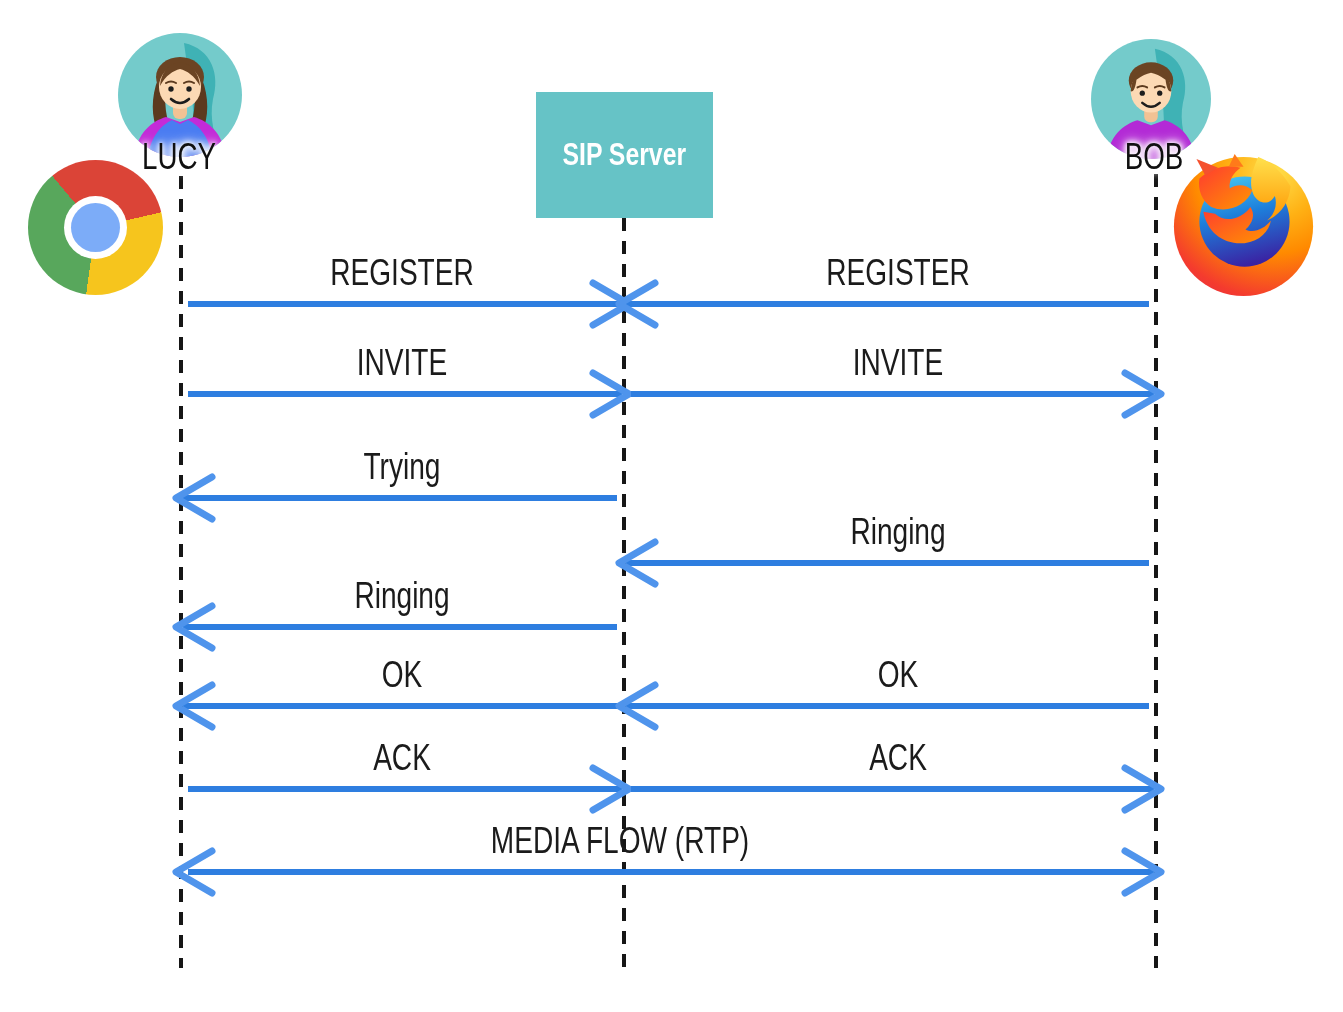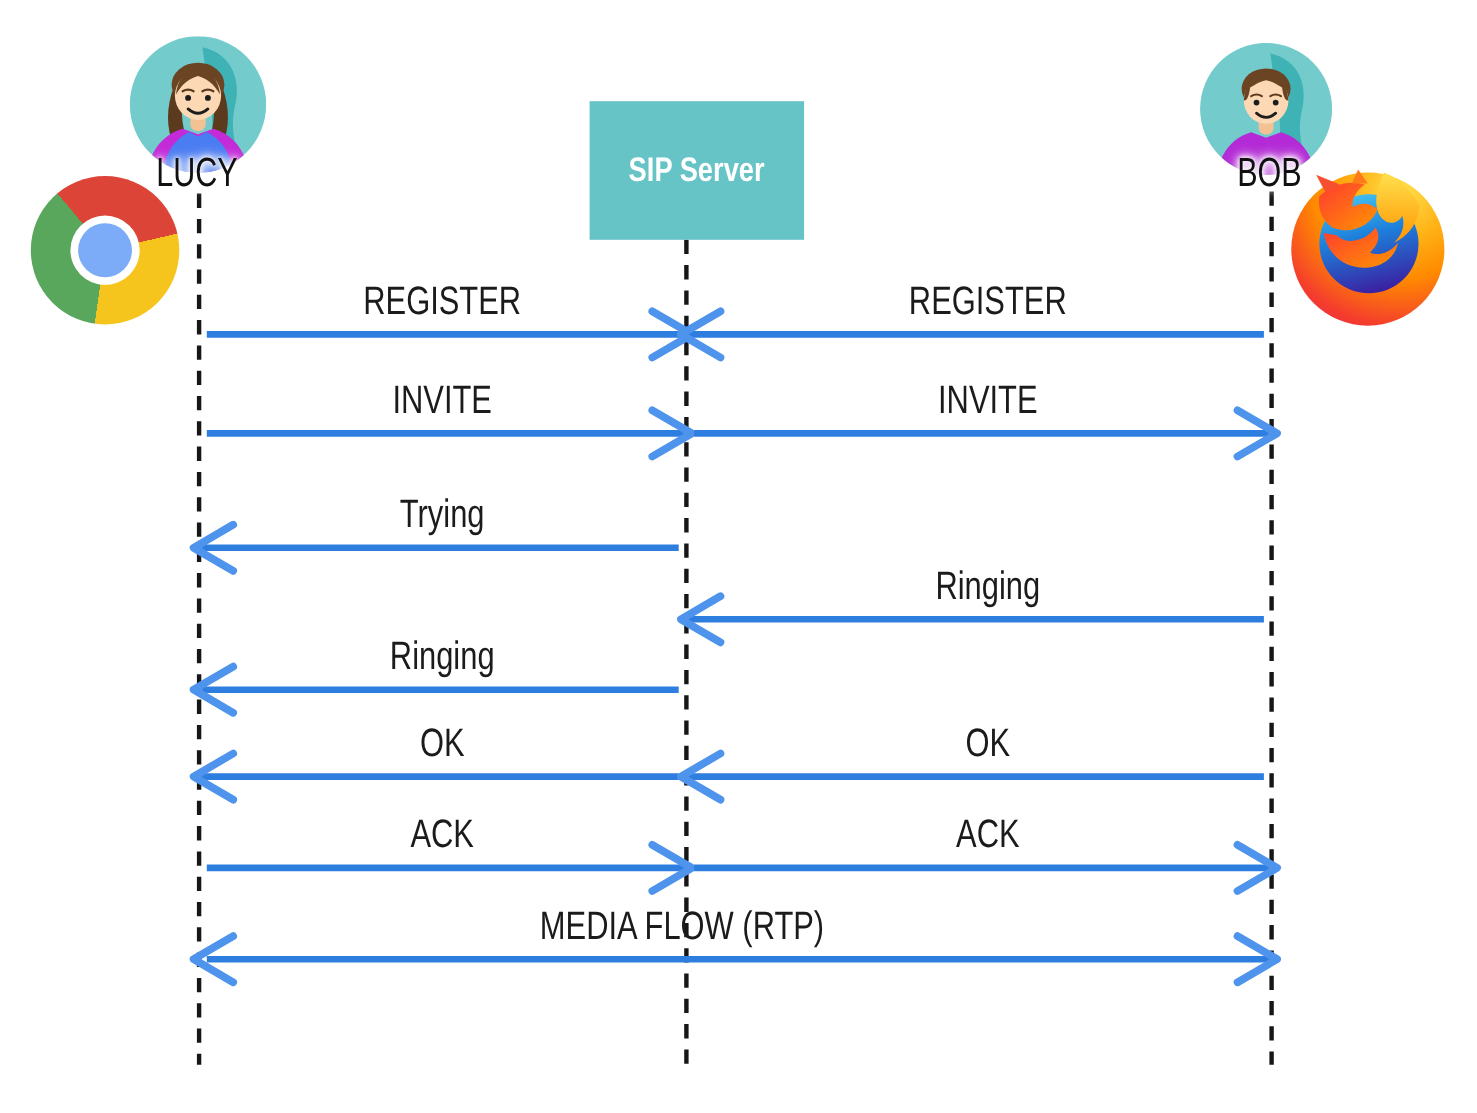--- a/index.html
+++ b/index.html
@@ -13,21 +13,21 @@
     white-space:nowrap; transform:translate(-50%,-100%) scaleX(0.78);
     transform-origin:50% 100%;
   }
   .name-label {
     position:absolute; font-size:37px; line-height:1.0; color:#101010;
     white-space:nowrap; transform:translateX(-50%) scaleX(0.75);
     transform-origin:50% 0; z-index:6;
     text-shadow:0 0 5px #fff,0 0 8px #fff,0 0 12px #fff,0 0 16px #fff,0 2px 10px #fff;
   }
   .server-box {
-    position:absolute; left:536px; top:92px; width:195px; height:126px;
+    position:absolute; left:536px; top:92px; width:177px; height:126px;
     background:#66C3C6; display:flex; align-items:center; justify-content:center;
     z-index:4;
   }
   .server-box span {
     color:#fff; font-weight:bold; font-size:31px; white-space:nowrap;
     transform:scaleX(0.8);
   }
   .avatar { position:absolute; z-index:5; }
   .avatar svg { display:block; }
   .chrome-logo {

